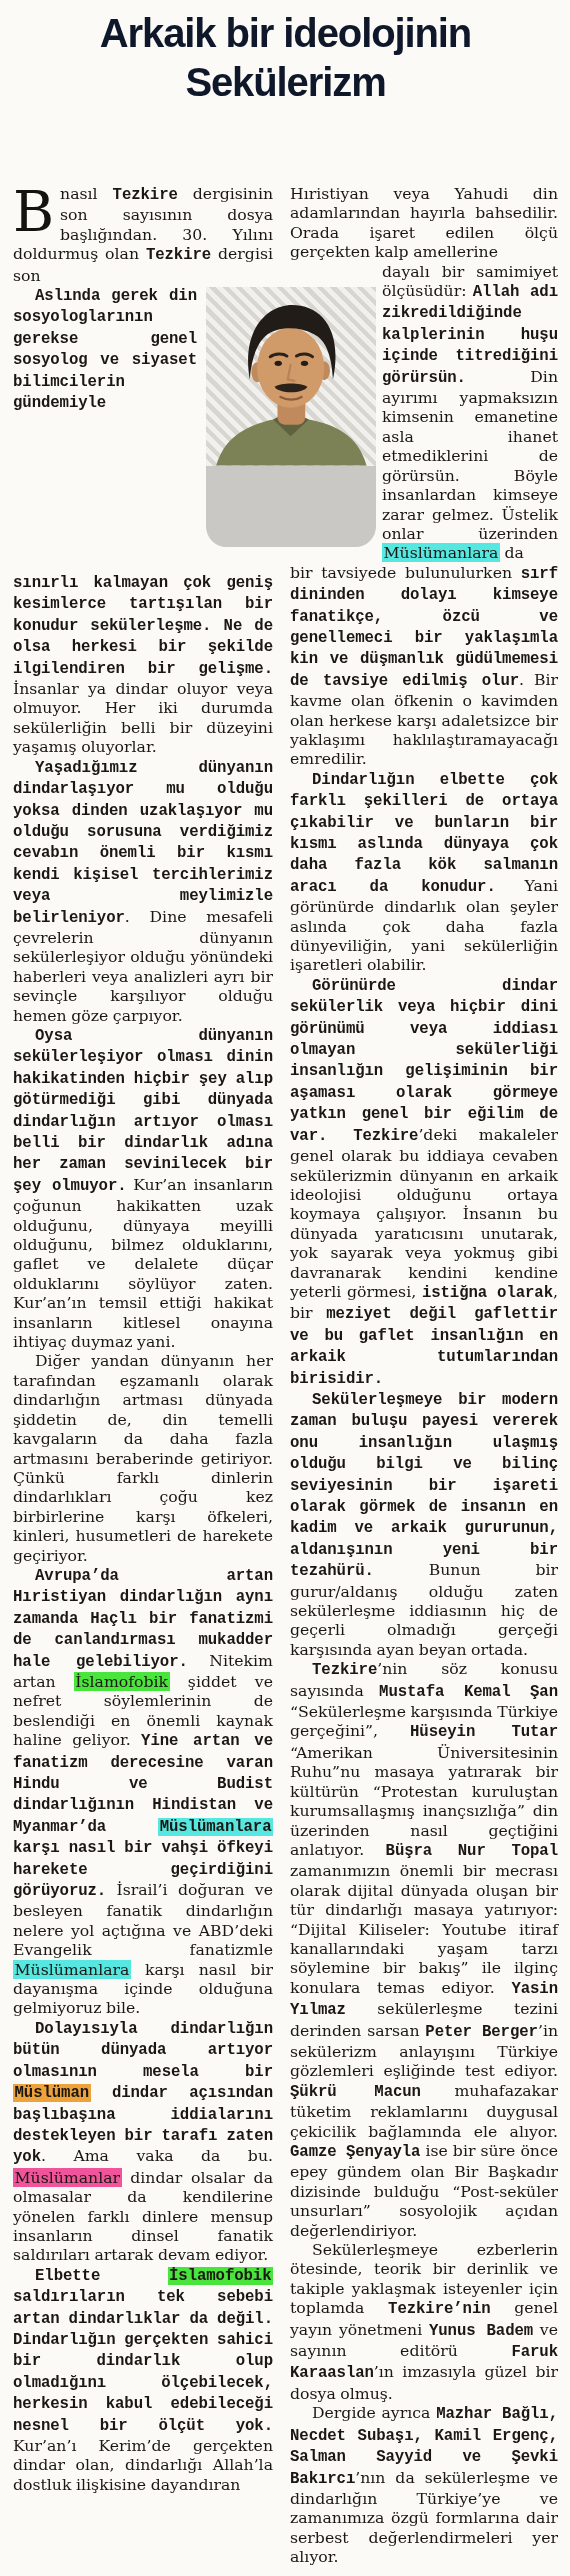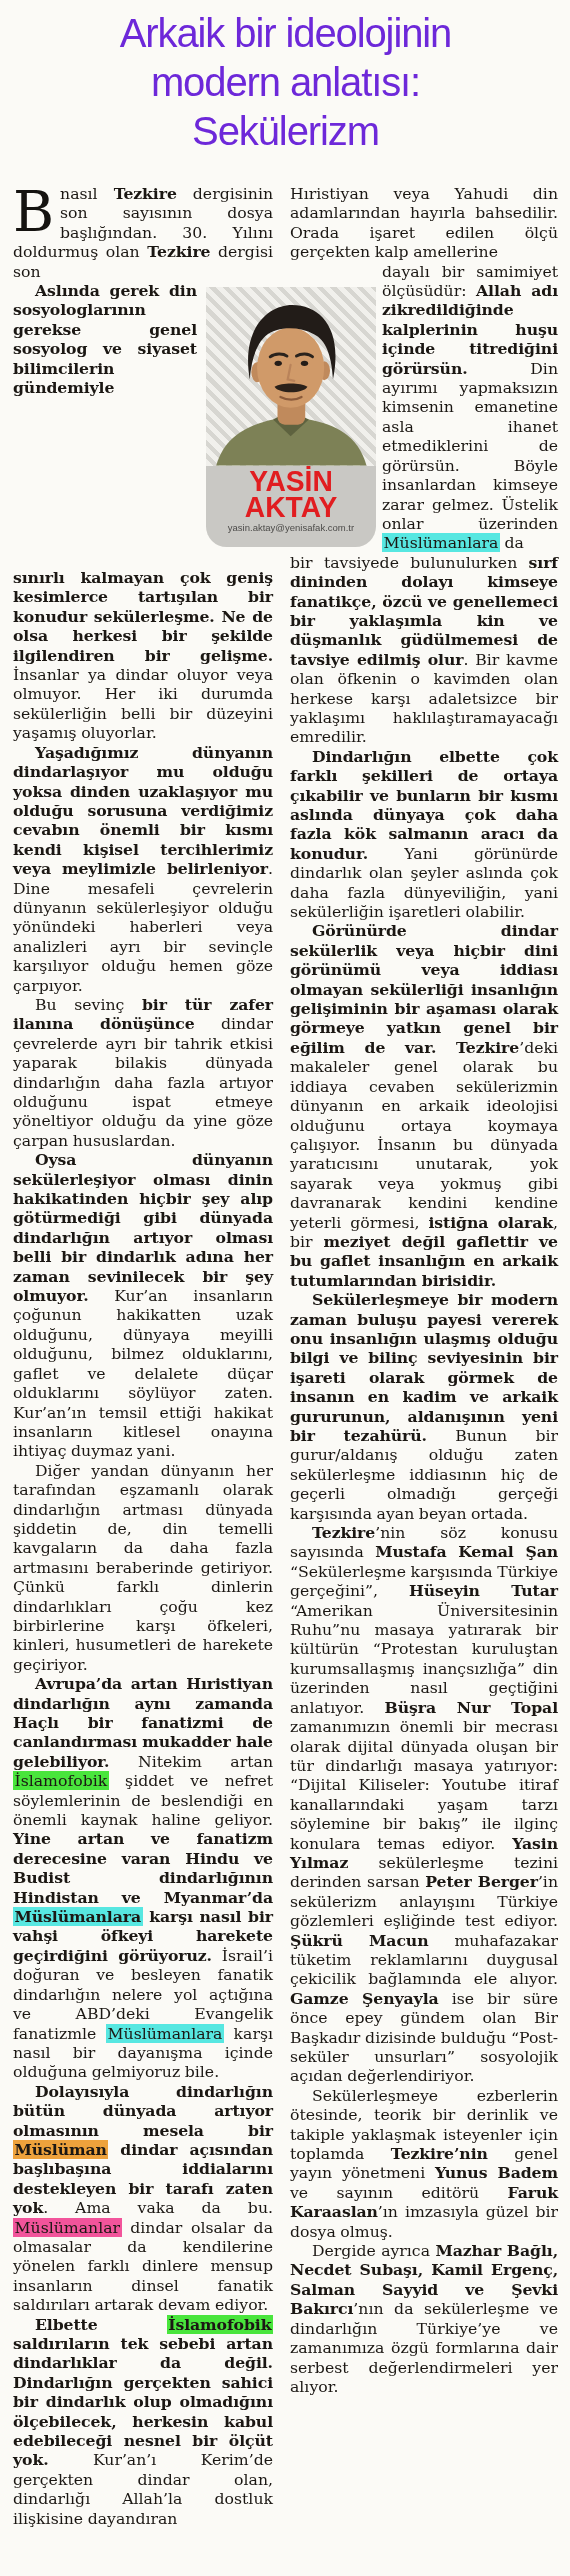--- a/index.html
+++ b/index.html
@@ -1,29 +1,29 @@
 <!DOCTYPE html>
 <html lang="tr" style="font-size:11.7px"><head>
 <meta charset="utf-8">
 <style>
   html,body{margin:0;padding:0;background:#8a8a8a;}
   .page{position:relative;width:571px;height:2576px;margin:0 auto;background:#fbfaf6;
         overflow:hidden;color:#1b1713;font-family:"DejaVu Serif",serif;}
   
   .headline{position:absolute;top:8.8px;left:0;width:100%;text-align:center;
-            font-family:"Liberation Sans",sans-serif;font-weight:400;color:#6d28d9;
+            font-family:"Liberation Sans",sans-serif;font-weight:700;color:#0f172a;
             font-size:40px;line-height:49px;letter-spacing:-1.1px;}
   
   .col{position:absolute;top:184px;font-size:15.7px;line-height:19.4px;text-align:justify;
        hyphens:auto;-webkit-hyphens:auto;word-spacing:-0.4px;}
   .col-left{left:13px;width:260px;}
   .col-right{left:290px;width:268px;}
   .para{margin:0;}
   .para.indent{text-indent:22px;}
-  .b{font-weight:700;letter-spacing:-0.1px;}
+  .b{font-weight:700;letter-spacing:-0.1px;font-family:Liberation Mono, monospace;}
   .hl{padding:0 1.5px;}
   .block-narrow-left{width:184px;min-height:287px;}
   .block-narrow-right{margin-left:92px;min-height:287px;}
   .dropcap{float:left;font-size:56px;line-height:47px;padding:4.4px 5.9px 0 0;font-weight:400;color:#151310;}
   
   .author-card{position:absolute;left:206px;top:287px;width:170px;height:260px;
                background:#c9c8c4;border-radius:0 0 20.5px 20.5px;overflow:hidden;}
   .photo{position:relative;height:179px;
          background:repeating-linear-gradient(45deg,#f1f0ec 0 5.1px,#d7d6d1 5.1px 9.5px);}
   .photo svg{position:absolute;bottom:0;left:0;}
@@ -32,35 +32,33 @@
                font-size:30px;line-height:26px;transform:scaleX(0.94);}
   .author-email{font-family:"Liberation Sans",sans-serif;font-size:9.5px;color:#4c4b49;margin-top:2.9px;}
 </style>
 </head>
 <body>
 
 <div class="page">
 
   <div class="headline">
     <div>Arkaik bir ideolojinin</div>
-    <div>modern anlatısı:</div>
     <div>Sekülerizm</div>
   </div>
 
   <div class="col col-left">
     <div class="block">
         <p class="para"><span class="dropcap">B</span><span>nasıl </span><span class="b">Tezkire</span><span> dergisinin son sayısının dosya başlığından. 30. Yılını doldurmuş olan </span><span class="b">Tezkire</span><span> dergisi son</span></p>
       </div>
     <div class="block block-narrow-left">
         <p class="para indent"><span class="b">Aslında gerek din sosyologlarının gerekse genel sosyolog ve siyaset bilimcilerin gündemiyle</span></p>
       </div>
     <div class="block">
         <p class="para"><span class="b">sınırlı kalmayan çok geniş kesimlerce tartışılan bir konudur sekülerleşme. Ne de olsa herkesi bir şekilde ilgilendiren bir gelişme.</span><span> İnsanlar ya dindar oluyor veya olmuyor. Her iki durumda sekülerliğin belli bir düzeyini yaşamış oluyorlar.</span></p>
         <p class="para indent"><span class="b">Yaşadığımız dünyanın dindarlaşıyor mu olduğu yoksa dinden uzaklaşıyor mu olduğu sorusuna verdiğimiz cevabın önemli bir kısmı kendi kişisel tercihlerimiz veya meylimizle belirleniyor</span><span>. Dine mesafeli çevrelerin dünyanın sekülerleşiyor olduğu yönündeki haberleri veya analizleri ayrı bir sevinçle karşılıyor olduğu hemen göze çarpıyor.</span></p>
-        <p class="para indent"><span>Bu sevinç </span><span class="b">bir tür zafer ilanına dönüşünce</span><span> dindar çevrelerde ayrı bir tahrik etkisi yaparak bilakis dünyada dindarlığın daha fazla artıyor olduğunu ispat etmeye yöneltiyor olduğu da yine göze çarpan hususlardan.</span></p>
         <p class="para indent"><span class="b">Oysa dünyanın sekülerleşiyor olması dinin hakikatinden hiçbir şey alıp götürmediği gibi dünyada dindarlığın artıyor olması belli bir dindarlık adına her zaman sevinilecek bir şey olmuyor.</span><span> Kur’an insanların çoğunun hakikatten uzak olduğunu, dünyaya meyilli olduğunu, bilmez olduklarını, gaflet ve delalete düçar olduklarını söylüyor zaten. Kur’an’ın temsil ettiği hakikat insanların kitlesel onayına ihtiyaç duymaz yani.</span></p>
         <p class="para indent"><span>Diğer yandan dünyanın her tarafından eşzamanlı olarak dindarlığın artması dünyada şiddetin de, din temelli kavgaların da daha fazla artmasını beraberinde getiriyor. Çünkü farklı dinlerin dindarlıkları çoğu kez birbirlerine karşı öfkeleri, kinleri, husumetleri de harekete geçiriyor.</span></p>
         <p class="para indent"><span class="b">Avrupa’da artan Hıristiyan dindarlığın aynı zamanda Haçlı bir fanatizmi de canlandırması mukadder hale gelebiliyor.</span><span> Nitekim artan </span><span class="hl" style="background-color: rgb(73, 229, 60);">İslamofobik</span><span> şiddet ve nefret söylemlerinin de beslendiği en önemli kaynak haline geliyor. </span><span class="b">Yine artan ve fanatizm derecesine varan Hindu ve Budist dindarlığının Hindistan ve Myanmar’da </span><span class="b hl" style="background-color: rgb(87, 231, 225);">Müslümanlara</span><span class="b"> karşı nasıl bir vahşi öfkeyi harekete geçirdiğini görüyoruz.</span><span> İsrail’i doğuran ve besleyen fanatik dindarlığın nelere yol açtığına ve ABD’deki Evangelik fanatizmle </span><span class="hl" style="background-color: rgb(87, 231, 225);">Müslümanlara</span><span> karşı nasıl bir dayanışma içinde olduğuna gelmiyoruz bile.</span></p>
         <p class="para indent"><span class="b">Dolayısıyla dindarlığın bütün dünyada artıyor olmasının mesela bir </span><span class="b hl" style="background-color: rgb(238, 162, 60);">Müslüman</span><span class="b"> dindar açısından başlıbaşına iddialarını destekleyen bir tarafı zaten yok</span><span>. Ama vaka da bu. </span><span class="hl" style="background-color: rgb(242, 84, 155);">Müslümanlar</span><span> dindar olsalar da olmasalar da kendilerine yönelen farklı dinlere mensup insanların dinsel fanatik saldırıları artarak devam ediyor.</span></p>
         <p class="para indent"><span class="b">Elbette </span><span class="b hl" style="background-color: rgb(73, 229, 60);">İslamofobik</span><span class="b"> saldırıların tek sebebi artan dindarlıklar da değil. Dindarlığın gerçekten sahici bir dindarlık olup olmadığını ölçebilecek, herkesin kabul edebileceği nesnel bir ölçüt yok.</span><span> Kur’an’ı Kerim’de gerçekten dindar olan, dindarlığı Allah’la dostluk ilişkisine dayandıran</span></p>
       </div>
   </div>
 
   <div class="col col-right">
     <div class="block">
@@ -102,23 +100,16 @@
         <ellipse cx="99" cy="104" rx="5" ry="3.6" fill="#241d18"></ellipse>
         <ellipse cx="135" cy="104" rx="5" ry="3.6" fill="#241d18"></ellipse>
 
         <path d="M116 106 L112 126 L121 128" stroke="#b9835a" stroke-width="3" fill="none" stroke-linecap="round"></path>
 
         <path d="M94 136 C104 130 129 130 139 136 C134 146 99 146 94 136 Z" fill="#2a211a"></path>
 
         <path d="M102 150 C112 155 122 155 131 150" stroke="#8a5a3a" stroke-width="3" fill="none" stroke-linecap="round"></path>
       </svg>
     </div>
-    <div class="caption">
-      <div class="author-name" style="color: rgb(225, 29, 32);">
-        <div>YASİN</div>
-        <div>AKTAY</div>
-      </div>
-      <div class="author-email">yasin.aktay@yenisafak.com.tr</div>
-    </div>
   </div>
 
 </div>
 
 
 </body></html>

